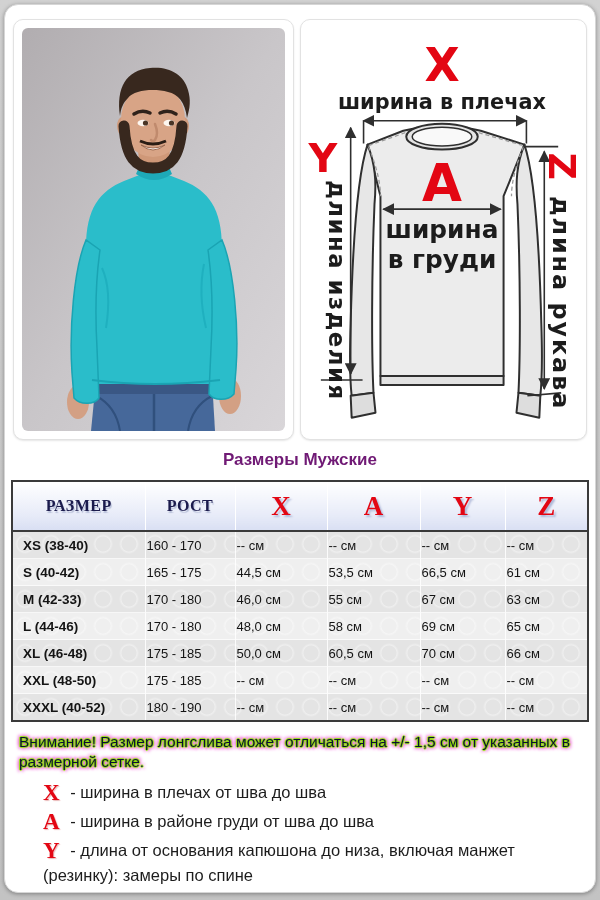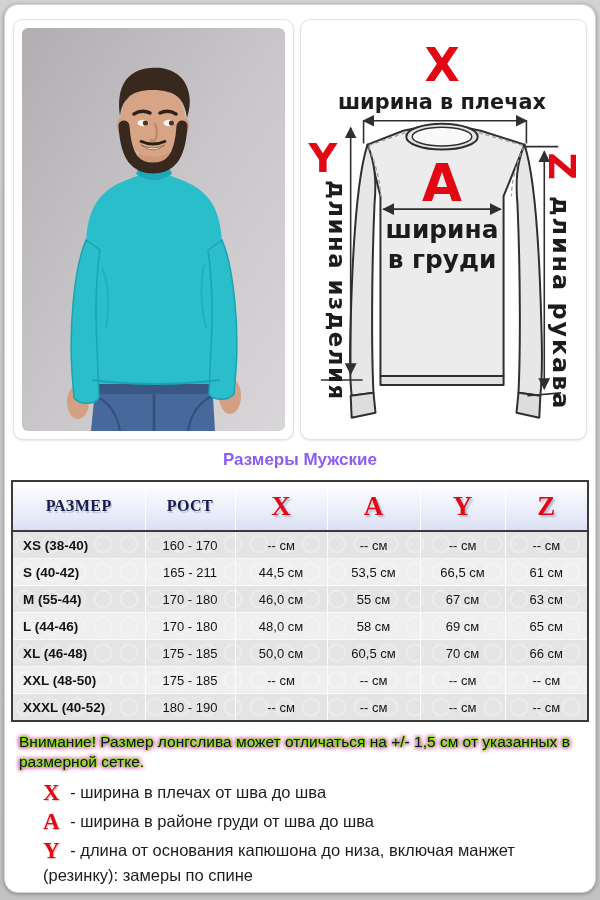--- a/index.html
+++ b/index.html
@@ -17,32 +17,32 @@
   .subcard{
     background:#fff;border:1px solid #e2e2e2;border-radius:10px;
     box-shadow:0 1px 2px rgba(0,0,0,.10);box-sizing:border-box;
   }
   .photo-card{width:281px;height:421px;padding:8px;}
   .photo-wrap{width:263px;height:403px;border-radius:6px;overflow:hidden;}
   .photo-wrap svg{display:block;}
   .diagram-card{flex:1;height:421px;padding:2px;}
   .diagram-card svg{display:block;width:100%;height:100%;}
 
-  .title{margin:10px 0 8px;text-align:center;font-size:17px;font-weight:bold;color:#8b5cf6;}
+  .title{margin:10px 0 8px;text-align:center;font-size:17px;font-weight:bold;color:#701a75;}
 
   table{width:576px;margin:10px auto;border-collapse:collapse;border:2px solid #3a3a3a;table-layout:fixed;}
   thead th{
     height:46px;background:linear-gradient(#ffffff,#e7ebf8 70%,#d9dff3);
     border-right:1px solid #fff;border-bottom:2px solid #3a3a3a;
     font-family:"Liberation Serif",serif;font-weight:bold;
   }
   th.h-text{font-size:16px;color:#1b1b4d;text-shadow:1px 2px 1px #b9c1da;letter-spacing:.5px;}
   th.h-letter{font-size:27px;color:#e30613;text-shadow:2px 2px 2px #aeb8d8;}
   tbody td{
-    height:24px;font-size:13px;color:#141414;text-align:center;
+    height:24px;font-size:13px;color:#141414;text-align:left;
     border-right:1px solid rgba(255,255,255,.85);border-top:1px solid rgba(255,255,255,.7);
   }
   tbody tr{
     background-image:radial-gradient(circle,rgba(255,255,255,0) 7px,rgba(255,255,255,.40) 8px,rgba(255,255,255,0) 10px);
     background-size:26px 26px;
   }
   tbody tr.odd{background-color:#e4e4e4;}
   tbody tr.even{background-color:#efefef;}
   td.size{text-align:left;padding-left:10px;font-weight:bold;font-size:13.5px;}
 
@@ -198,28 +198,28 @@
         <tr class="odd">
           <td class="size">XS (38-40)</td>
           <td>160 - 170</td>
           <td>-- см</td>
           <td>-- см</td>
           <td>-- см</td>
           <td>-- см</td>
         </tr>
         <tr class="even">
           <td class="size">S (40-42)</td>
-          <td>165 - 211</td>
+          <td>165 - 175</td>
           <td>44,5 см</td>
           <td>53,5 см</td>
           <td>66,5 см</td>
           <td>61 см</td>
         </tr>
         <tr class="odd">
-          <td class="size">M (55-44)</td>
+          <td class="size">M (42-33)</td>
           <td>170 - 180</td>
           <td>46,0 см</td>
           <td>55 см</td>
           <td>67 см</td>
           <td>63 см</td>
         </tr>
         <tr class="even">
           <td class="size">L (44-46)</td>
           <td>170 - 180</td>
           <td>48,0 см</td>

